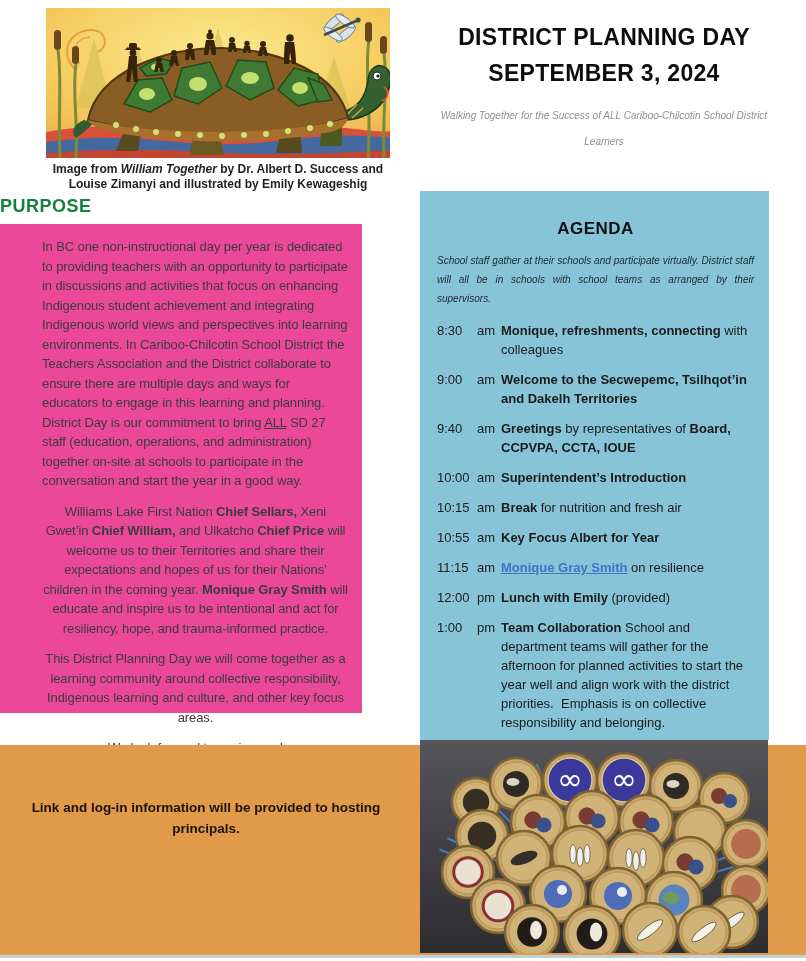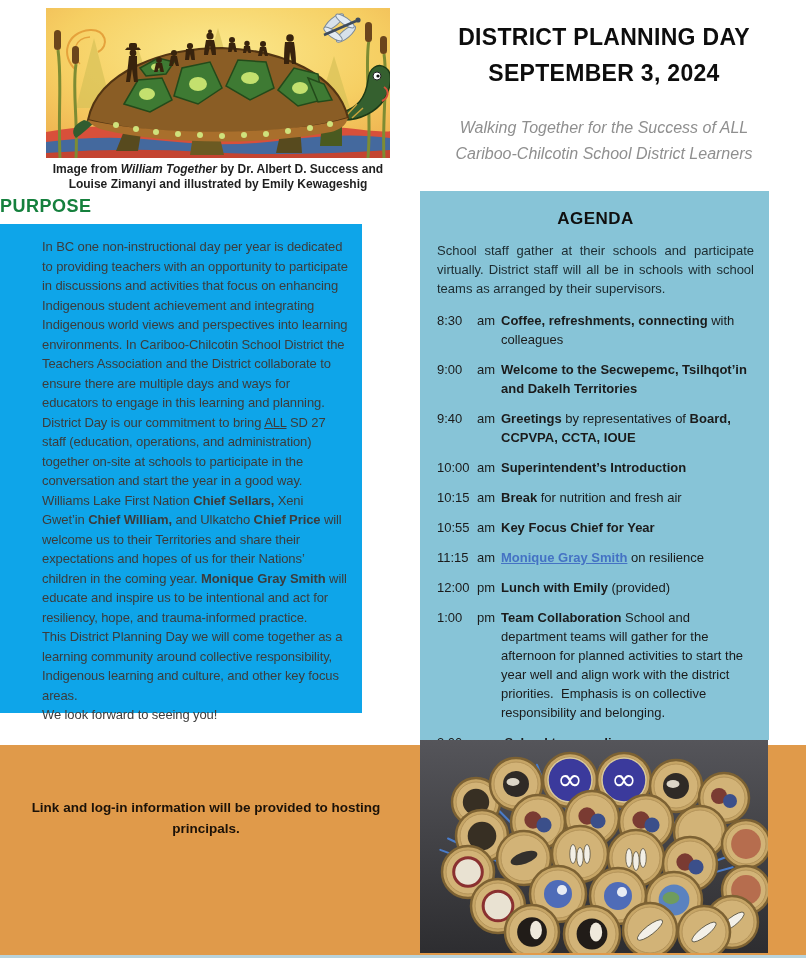--- a/index.html
+++ b/index.html
@@ -10,46 +10,46 @@
   }
   
   .hero-image{position:absolute;left:46px;top:8px;width:344px;height:150px;}
   .hero-caption{
     position:absolute;left:36px;top:162px;width:364px;text-align:center;
     font-size:12px;font-weight:700;line-height:15px;color:#1f1f1f;
   }
   .title-block{position:absolute;left:418px;top:19px;width:372px;text-align:center;}
   .title-line{font-size:23px;font-weight:700;line-height:36px;color:#0d0d0d;letter-spacing:.3px;}
   .subtitle{
-    margin:24px auto 0;width:330px;font-style:italic;color:#8f8f8f;
-    font-size:16px;line-height:26px;
+    margin:12px auto 0;width:330px;font-style:italic;color:#8f8f8f;
+    font-size:10px;line-height:26px;
   }
   
   .purpose-heading{
     position:absolute;left:0;top:196px;width:362px;text-align:left;
     font-size:18px;font-weight:700;letter-spacing:.5px;color:#15803d;
   }
   .purpose-panel{
-    position:absolute;left:0;top:224px;width:362px;height:489px;background:#0ea5e9;
+    position:absolute;left:0;top:224px;width:362px;height:489px;background:#ec4899;
     box-sizing:border-box;padding:13px 13px 0 42px;
     font-size:13px;line-height:19.5px;letter-spacing:-.1px;color:#3c3c3c;
   }
   .para{margin:0;}
-  .para + .para{}
+  .para + .para{margin-top:11px;text-align:center;}
   
   .agenda-panel{
     position:absolute;left:420px;top:191px;width:349px;height:549px;background:#87c4d7;
     box-sizing:border-box;padding:12px 15px 0 17px;color:#1b1b1b;
   }
   .agenda-heading{
     text-align:center;font-size:17px;font-weight:700;letter-spacing:.5px;color:#101010;
-    margin:6px 0 12px;
+    margin:16px 0 12px;
   }
   .agenda-intro{
-    text-align:justify;font-size:13px;line-height:19px;color:#1c2b30;
+    font-style:italic;text-align:justify;font-size:10px;line-height:19px;color:#1c2b30;
     margin:0 0 13px;
   }
   .agenda-item{
     display:grid;grid-template-columns:40px 24px 1fr;
     font-size:13px;line-height:19px;margin-bottom:11px;
   }
   .agenda-item .t, .agenda-item .m{font-weight:400;}
   .b{font-weight:700;}
   .i{font-style:italic;}
   .u{text-decoration:underline;}
@@ -201,21 +201,21 @@
       </div>
   </section>
 
   <aside class="agenda-panel">
     <div class="agenda-heading">AGENDA</div>
     <p class="agenda-intro">School staff gather at their schools and participate virtually. District staff will all be in schools with school teams as arranged by their supervisors.</p>
     <div>
         <div class="agenda-item">
           <span class="t">8:30</span>
           <span class="m">am</span>
-          <span class="desc"><span class="b">Coffee, refreshments, connecting</span><span> with colleagues</span></span>
+          <span class="desc"><span class="b">Monique, refreshments, connecting</span><span> with colleagues</span></span>
         </div>
         <div class="agenda-item">
           <span class="t">9:00</span>
           <span class="m">am</span>
           <span class="desc"><span class="b">Welcome to the Secwepemc, Tsilhqot’in and Dakelh Territories</span></span>
         </div>
         <div class="agenda-item">
           <span class="t">9:40</span>
           <span class="m">am</span>
           <span class="desc"><span class="b">Greetings</span><span> by representatives of </span><span class="b">Board, CCPVPA, CCTA, IOUE</span></span>
@@ -226,21 +226,21 @@
           <span class="desc"><span class="b">Superintendent’s Introduction</span></span>
         </div>
         <div class="agenda-item">
           <span class="t">10:15</span>
           <span class="m">am</span>
           <span class="desc"><span class="b">Break</span><span> for nutrition and fresh air</span></span>
         </div>
         <div class="agenda-item">
           <span class="t">10:55</span>
           <span class="m">am</span>
-          <span class="desc"><span class="b">Key Focus Chief for Year</span></span>
+          <span class="desc"><span class="b">Key Focus Albert for Year</span></span>
         </div>
         <div class="agenda-item">
           <span class="t">11:15</span>
           <span class="m">am</span>
           <span class="desc"><a href="#" class="link">Monique Gray Smith</a><span> on resilience</span></span>
         </div>
         <div class="agenda-item">
           <span class="t">12:00</span>
           <span class="m">pm</span>
           <span class="desc"><span class="b">Lunch with Emily</span><span> (provided)</span></span>

